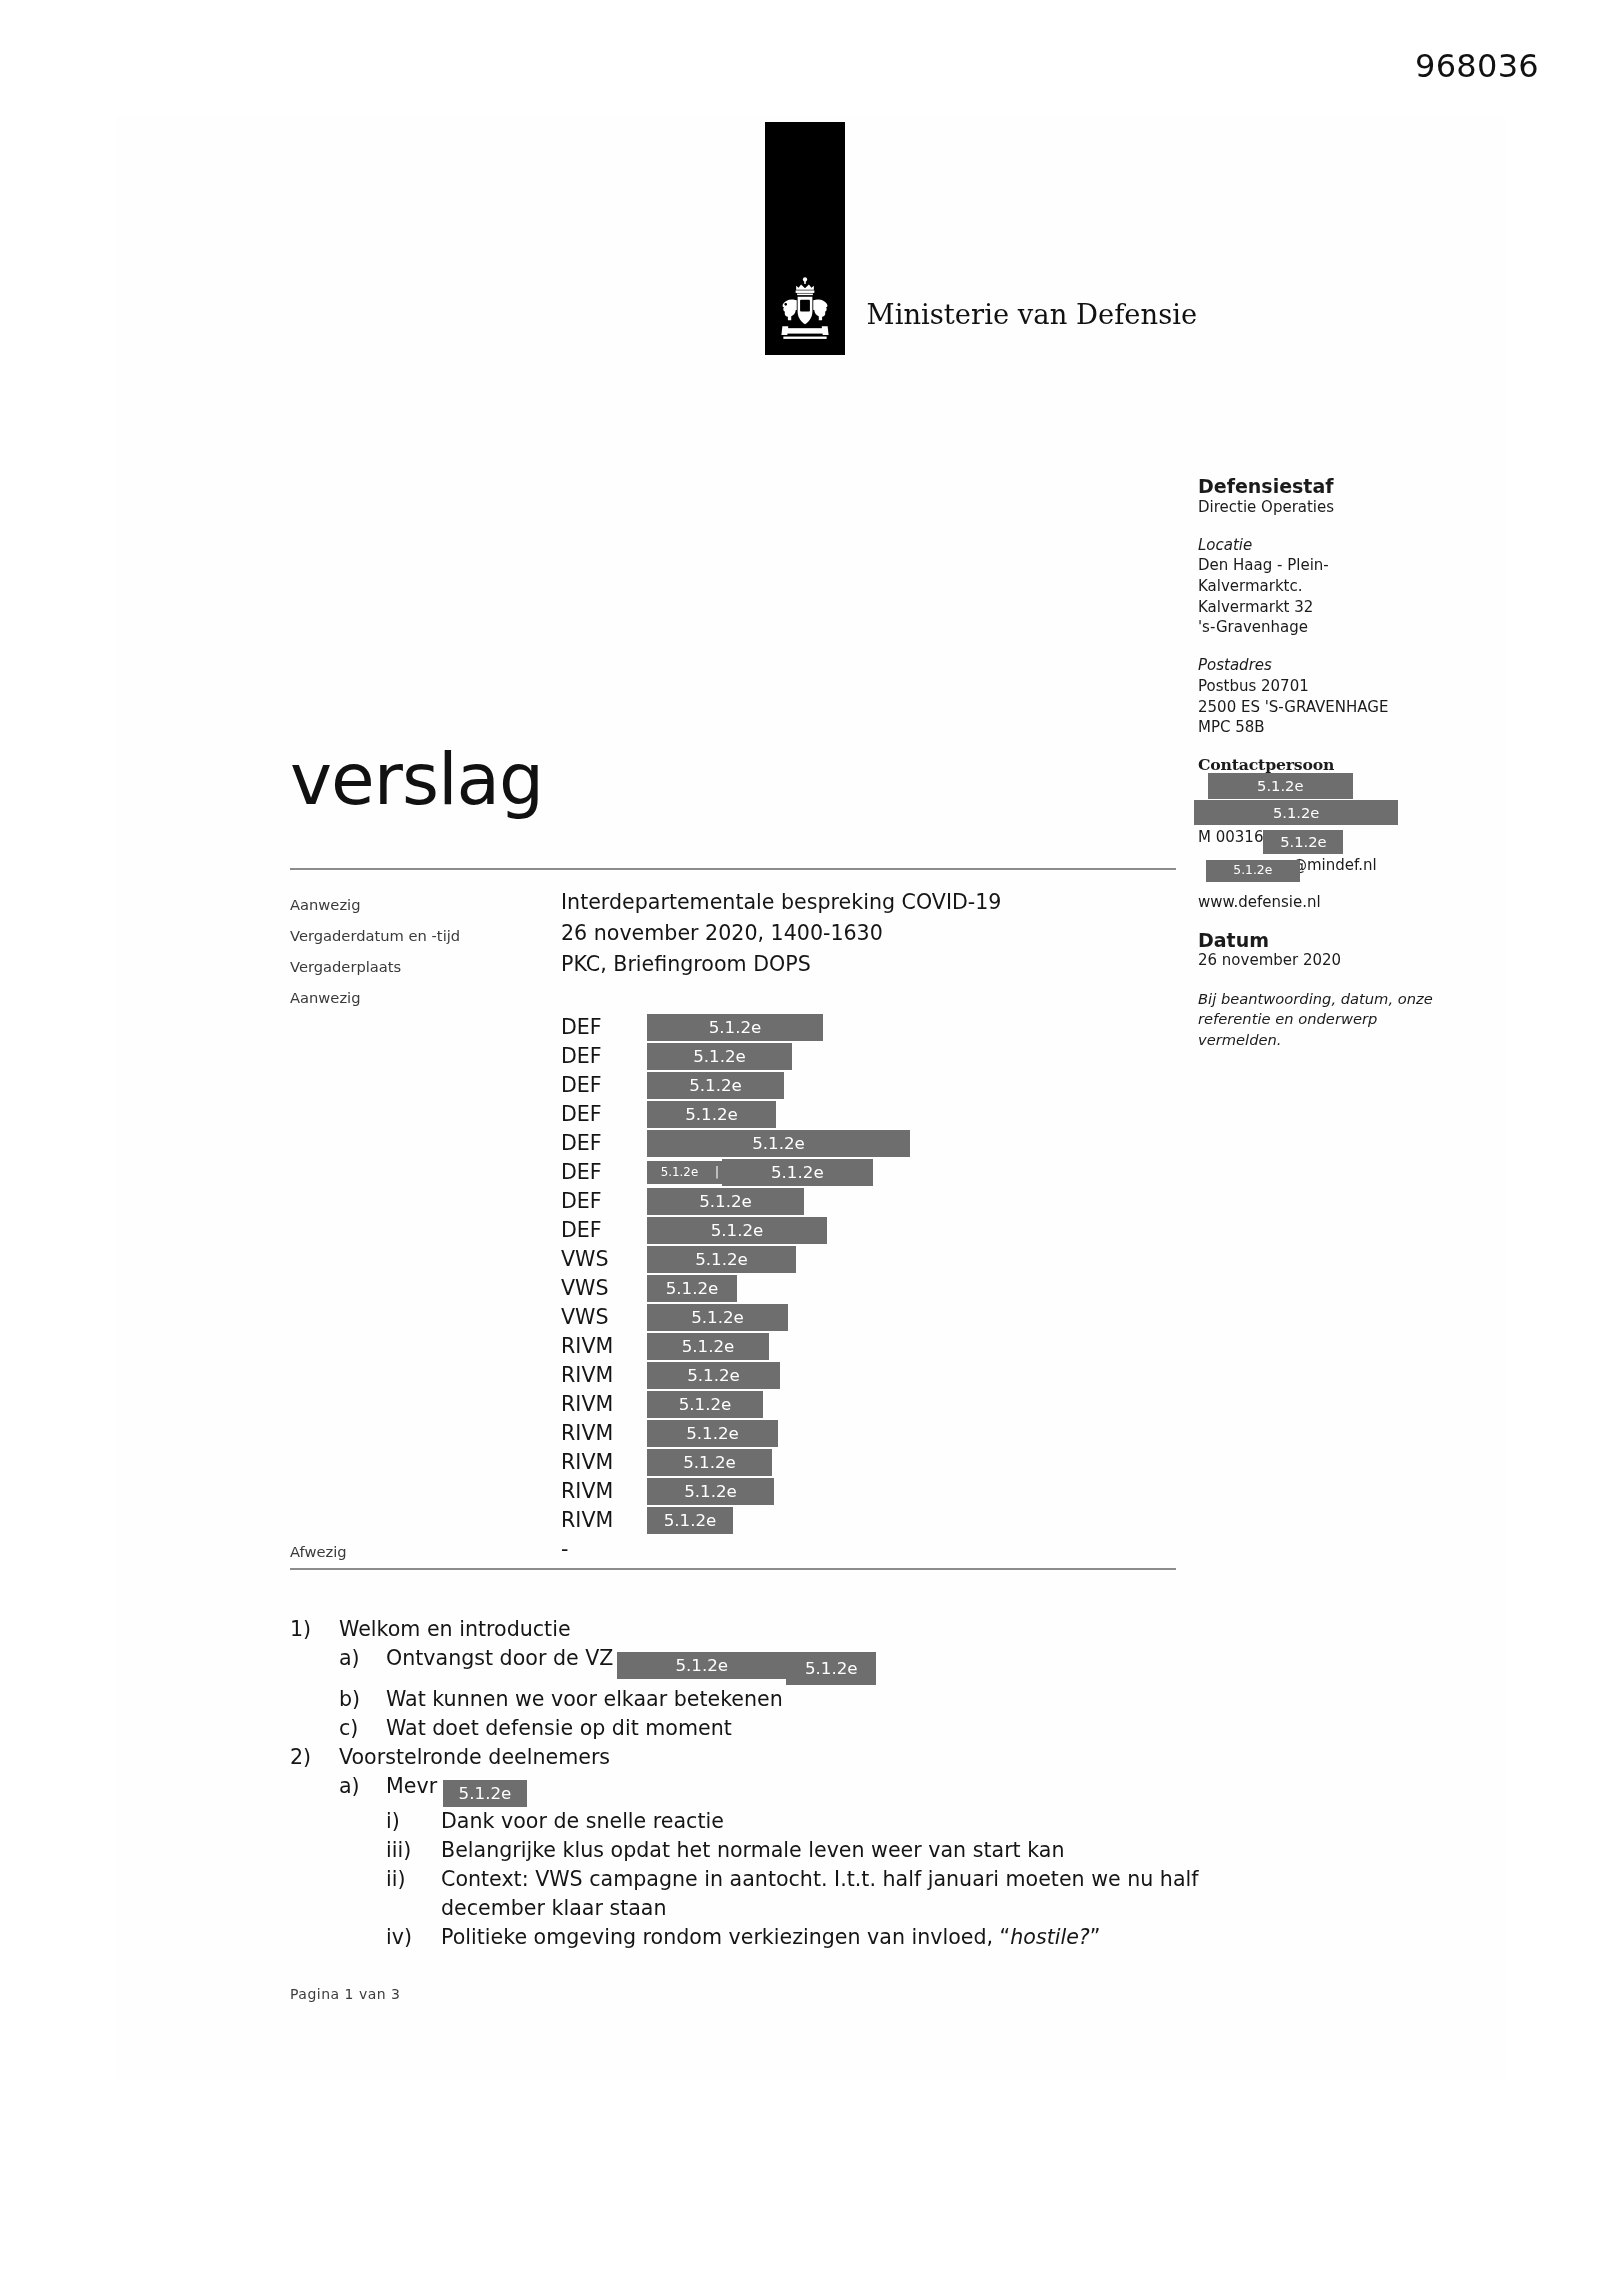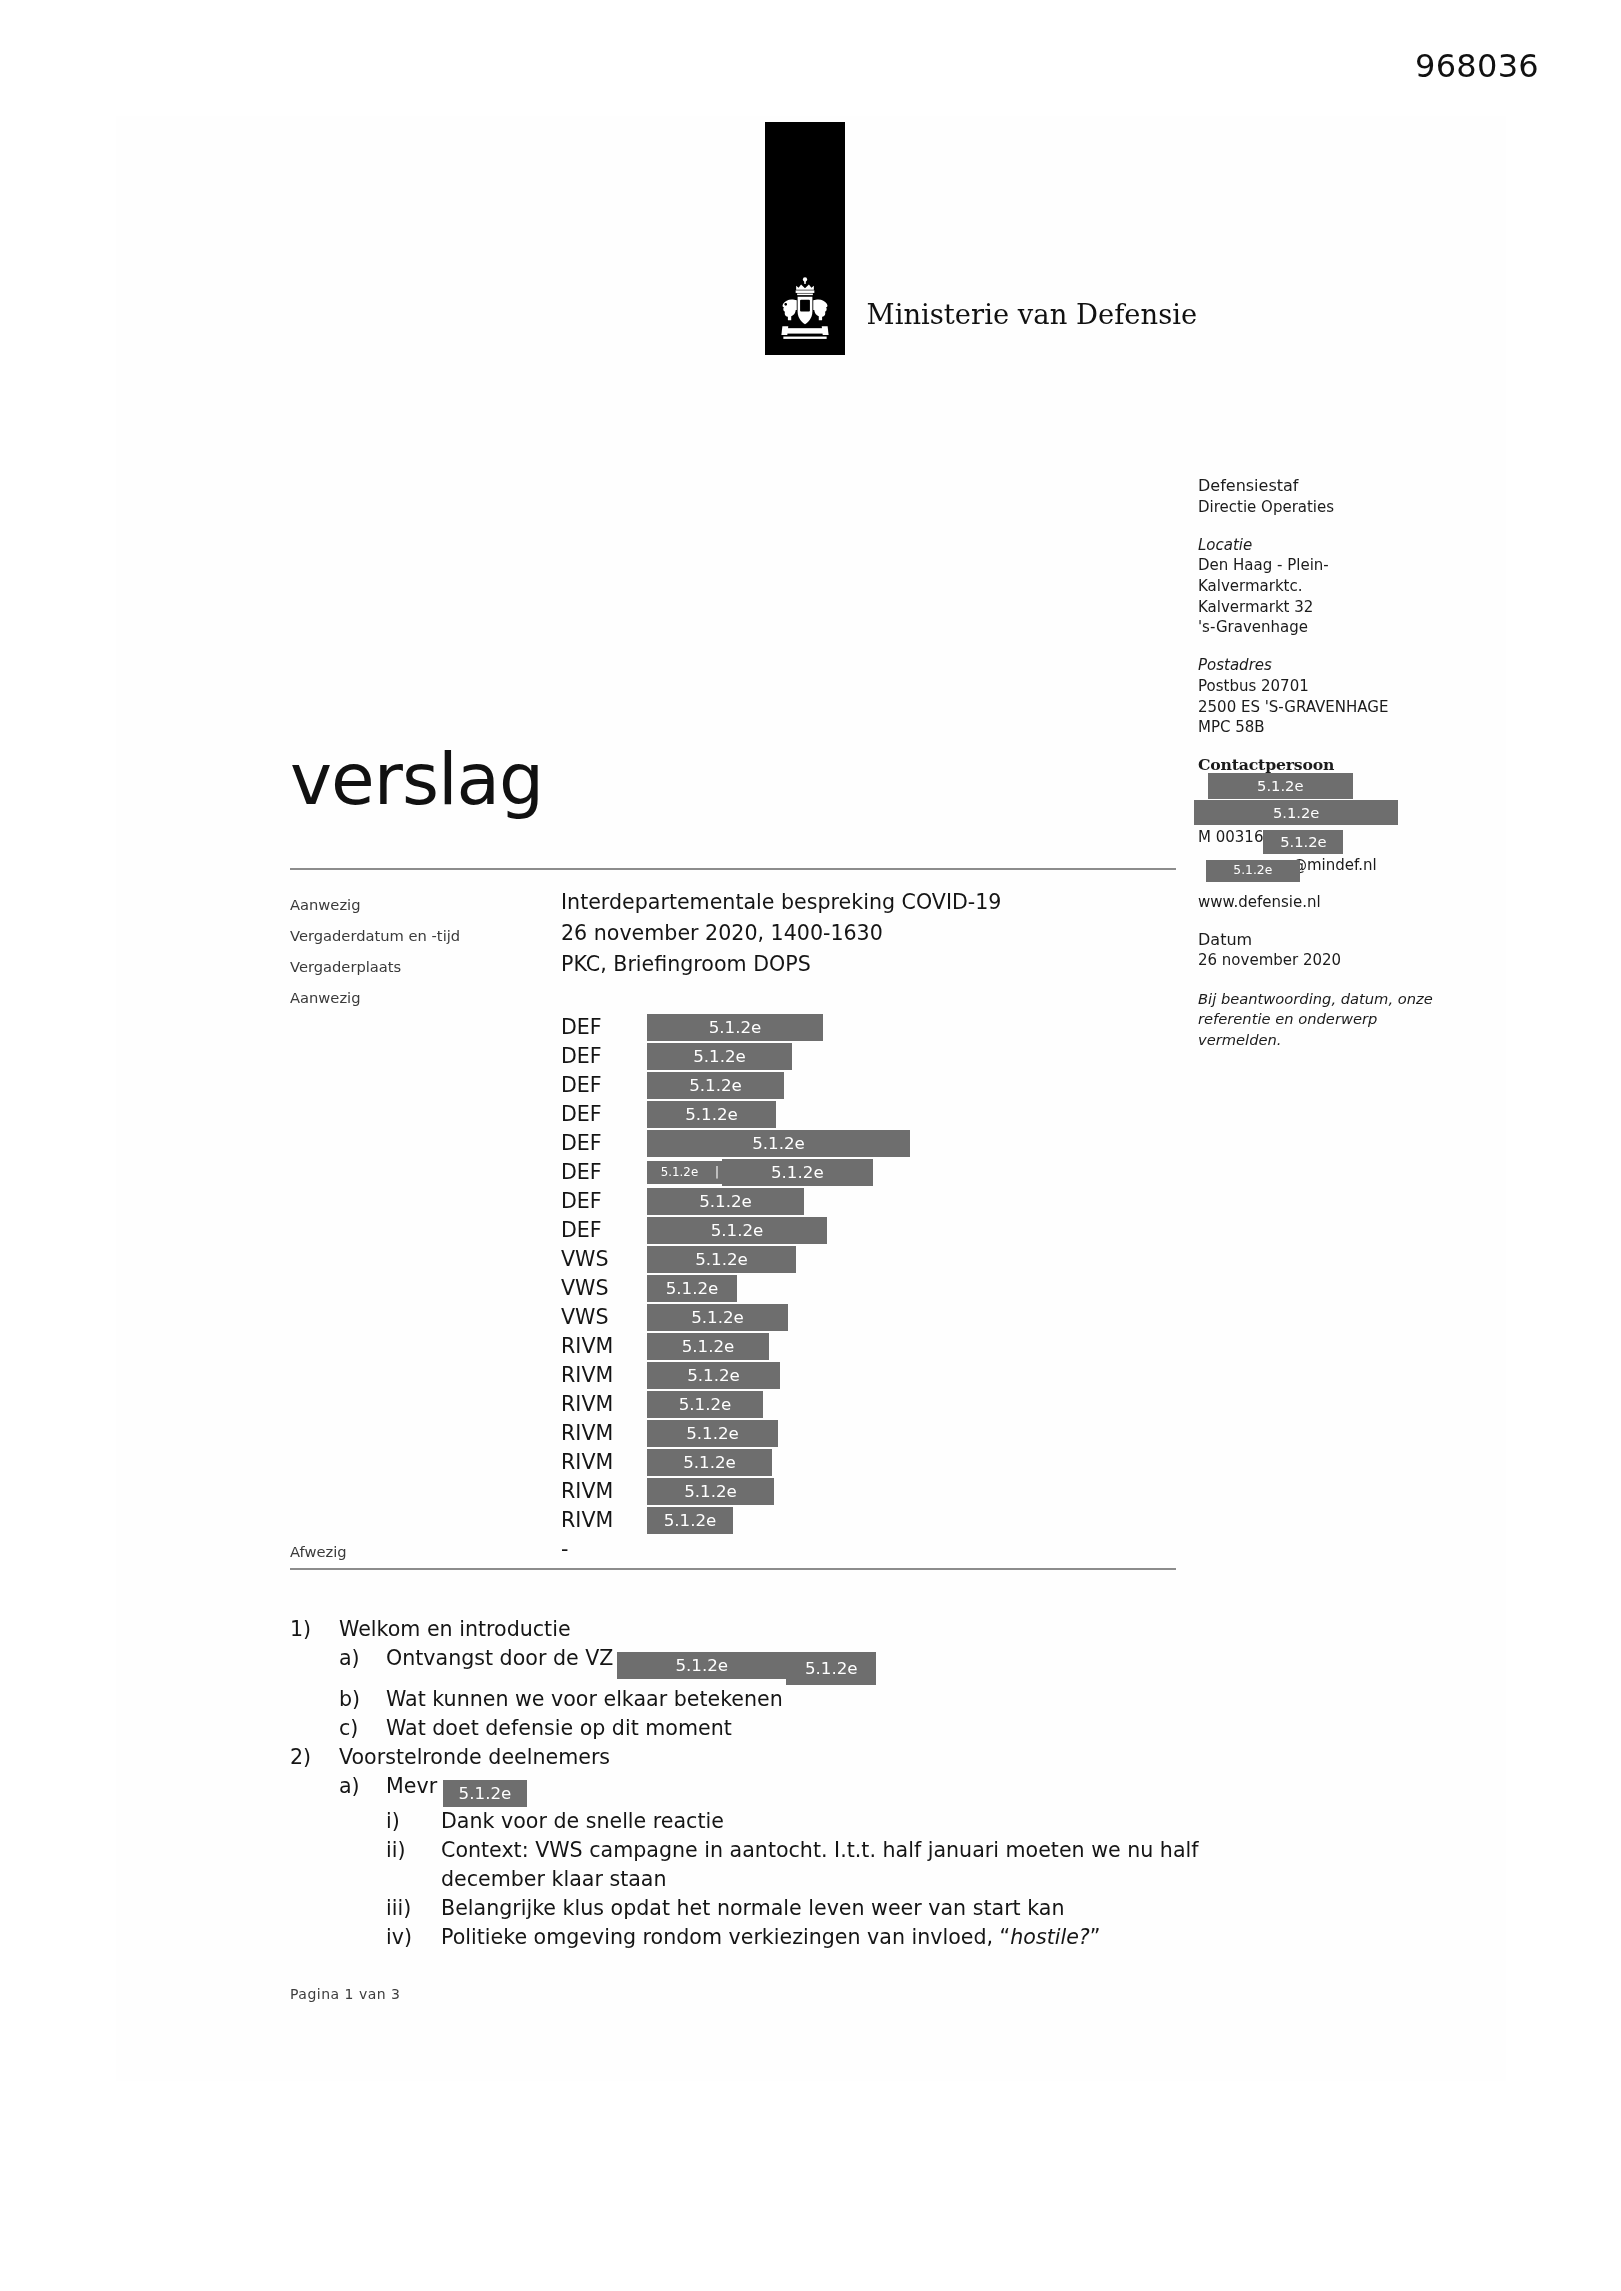--- a/index.html
+++ b/index.html
@@ -74,22 +74,22 @@
     position: absolute;
     left: 1198px;
     top: 476px;
     width: 255px;
     font-size: 15px;
     line-height: 20.6px;
     color: #1b1b1b;
   }
   .sb-group { margin-bottom: 17.6px; }
   .sb-head {
-    font-weight: normal;
-    font-size: 16px;
+    font-weight: bold;
+    font-size: 19px;
   }
   .sb-ital {
     font-style: italic;
   }
   .sb-line { white-space: nowrap; }
   #contact-head {
     font-family: "DejaVu Serif", "Liberation Serif", serif;
     font-weight: bold;
     font-size: 15.7px;
     letter-spacing: -0.2px;
@@ -472,27 +472,27 @@
     <span class="num">a)</span>
     <span class="ag-text"><span>Mevr</span><span class="inline-redact" style="width:84px;margin-left:5.9px;">5.1.2e</span></span>
   </div>
 
   <div class="ag-l3">
     <span class="num">i)</span>
     <span class="ag-text">Dank voor de snelle reactie</span>
   </div>
 
   <div class="ag-l3">
+    <span class="num">iii)</span>
+    <span class="ag-text">Belangrijke klus opdat het normale leven weer van start kan</span>
+  </div>
+
+  <div class="ag-l3">
     <span class="num">ii)</span>
     <span class="ag-text">Context: VWS campagne in aantocht. I.t.t. half januari moeten we nu half december klaar staan</span>
-  </div>
-
-  <div class="ag-l3">
-    <span class="num">iii)</span>
-    <span class="ag-text">Belangrijke klus opdat het normale leven weer van start kan</span>
   </div>
 
   <div class="ag-l3">
     <span class="num">iv)</span>
     <span class="ag-text"><span>Politieke omgeving rondom verkiezingen van invloed, “</span><em>hostile?</em><span>”</span></span>
   </div>
 
 </div>
 
 <div id="footer">Pagina 1 van 3</div>

